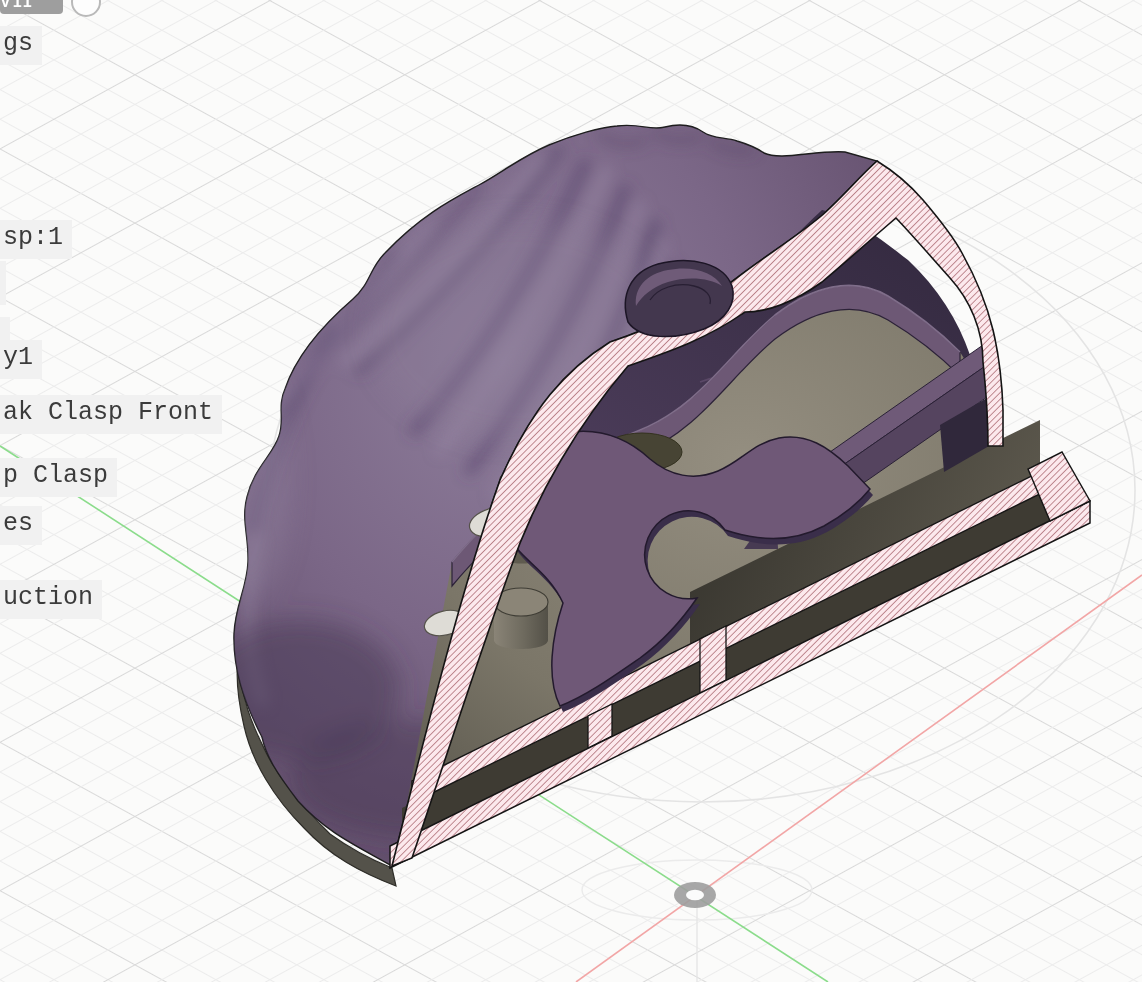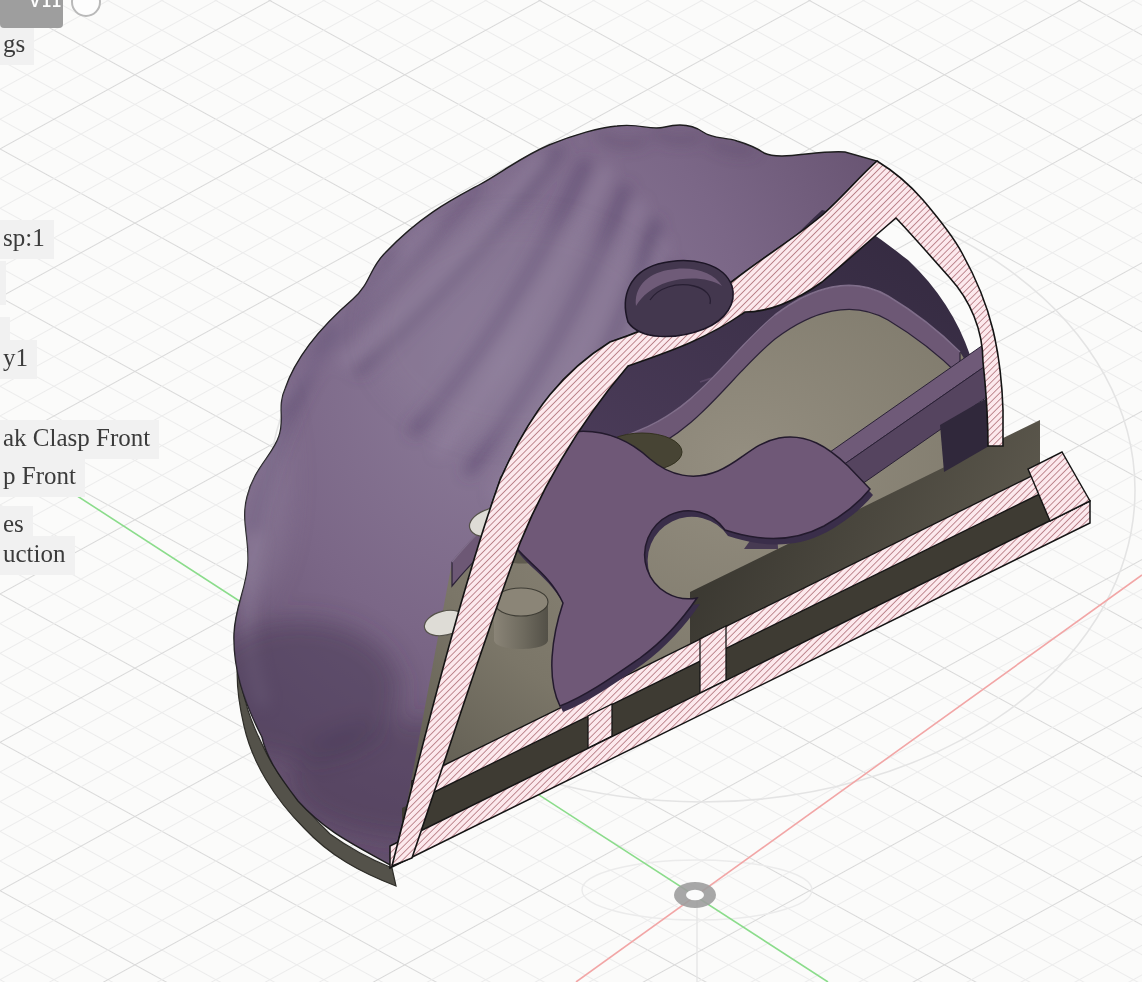--- a/index.html
+++ b/index.html
@@ -11,26 +11,26 @@
   }
   html,body{margin:0;padding:0;}
   body{width:1142px;height:982px;overflow:hidden;position:relative;
        background:var(--viewport-bg);
        font-family:"Liberation Sans",sans-serif;}
   #stage{position:absolute;inset:0;width:1142px;height:982px;}
   svg{display:block}
   .browser-label{
     position:absolute;left:0;background:var(--label-bg);color:var(--label-text);
     font-size:25px;line-height:1.3;padding:2px 9px 4px 3px;white-space:nowrap;
-    font-family:Liberation Serif, serif;
+    font-family:Liberation Mono, monospace;
   }
   .label-frag{padding:0;}
   #version-badge{
-    position:absolute;left:0;top:0;width:63px;height:28px;background:var(--badge-bg);
-    border-radius:0 0 4px 4px;overflow:hidden;text-align:right;
+    position:absolute;left:0;top:0;width:63px;height:14px;background:var(--badge-bg);
+    border-radius:0 0 4px 4px;overflow:hidden;text-align:left;
   }
   #version-badge span{
     display:block;margin-top:-7px;color:var(--badge-text);
     font-weight:bold;font-size:16px;letter-spacing:2px;
     font-family:"Liberation Sans",sans-serif;
   }
   #avatar{
     position:absolute;left:71px;top:-13px;width:26px;height:26px;border-radius:50%;
     background:#fdfdfd;border:2px solid #b9b9b9;
   }
@@ -237,21 +237,21 @@
     <path d="M 650,300 C 658,288 676,282 694,286 C 706,289 712,296 710,304" fill="none" stroke="#281f33" stroke-width="1.3"></path>
   </g>
 </svg>
 </div>
 
 <div class="browser-label" style="top:26px"><span>gs</span></div>
 <div class="browser-label" style="top:220px"><span>sp:1</span></div>
 <div class="browser-label label-frag" style="top:261px;width:6px;height:44px"><span></span></div>
 <div class="browser-label label-frag" style="top:317px;width:10px;height:26px"><span></span></div>
 <div class="browser-label" style="top:340px"><span>y1</span></div>
-<div class="browser-label" style="top:420px"><span>ak Clasp Front</span></div>
-<div class="browser-label" style="top:458px"><span>p Front</span></div>
+<div class="browser-label" style="top:395px"><span>ak Clasp Front</span></div>
+<div class="browser-label" style="top:458px"><span>p Clasp</span></div>
 <div class="browser-label" style="top:506px"><span>es</span></div>
-<div class="browser-label" style="top:536px"><span>uction</span></div>
+<div class="browser-label" style="top:580px"><span>uction</span></div>
 
 <div id="version-badge">
   <span>V11</span>
 </div>
 <div id="avatar"></div>
 
 </body></html>

